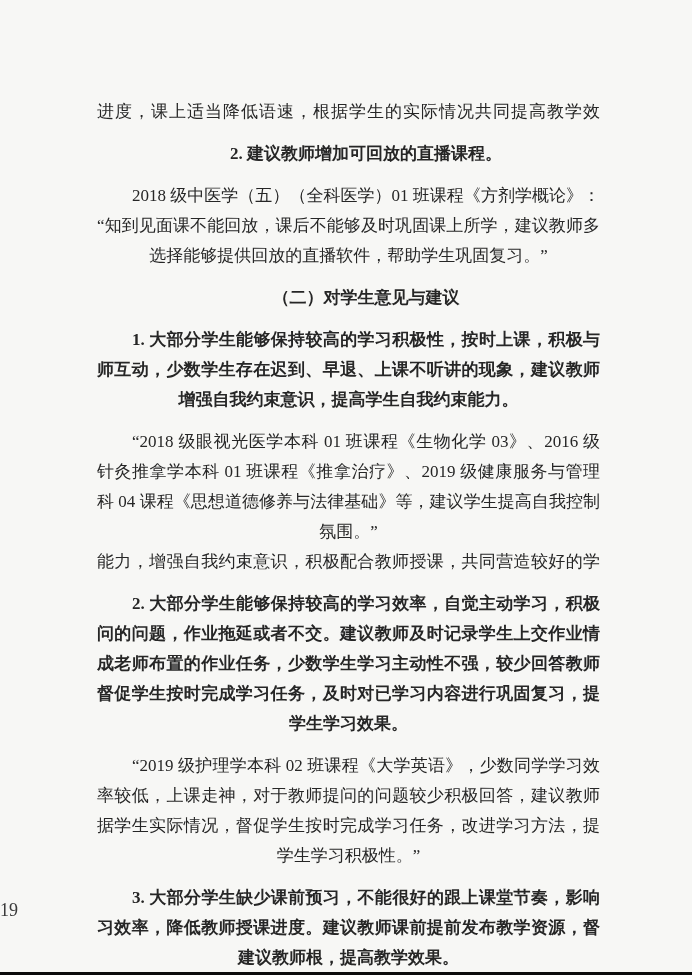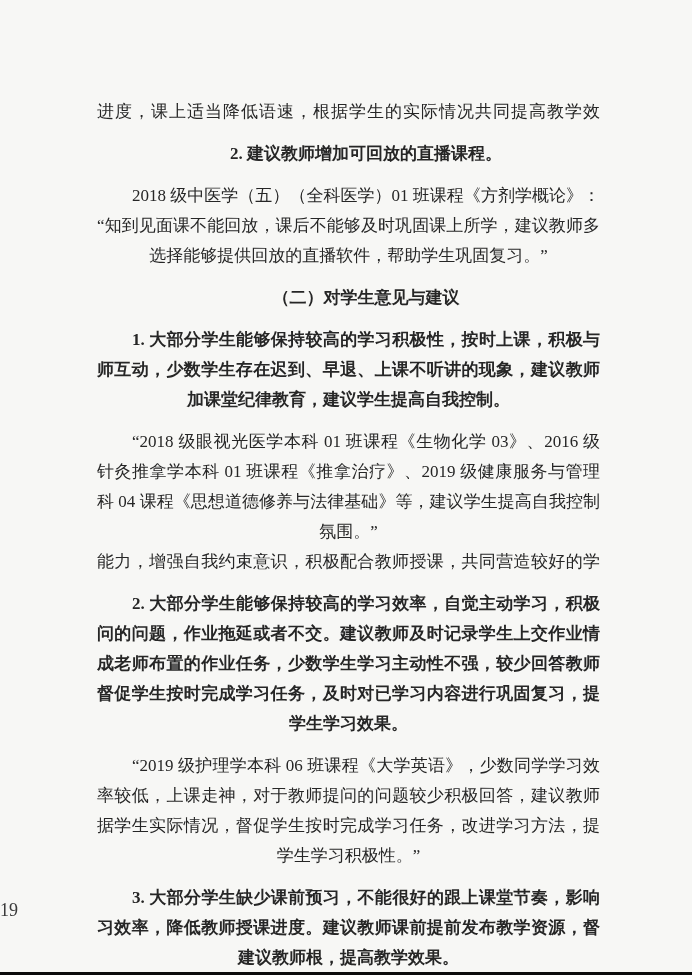--- a/index.html
+++ b/index.html
@@ -87,38 +87,38 @@
         <div class="line indent fill">2018 级中医学（五）（全科医学）01 班课程《方剂学概论》：</div>
         <div class="line fill">“知到见面课不能回放，课后不能够及时巩固课上所学，建议教师多</div>
         <div class="line">选择能够提供回放的直播软件，帮助学生巩固复习。”</div>
       </div>
       <div class="paragraph bold">
         <div class="line indent">（二）对学生意见与建议</div>
       </div>
       <div class="paragraph bold">
         <div class="line indent fill">1. 大部分学生能够保持较高的学习积极性，按时上课，积极与教</div>
         <div class="line fill">师互动，少数学生存在迟到、早退、上课不听讲的现象，建议教师增</div>
-        <div class="line">加课堂纪律教育，建议学生提高自我控制。</div>
+        <div class="line">增强自我约束意识，提高学生自我约束能力。</div>
       </div>
       <div class="paragraph">
         <div class="line indent fill">“2018 级眼视光医学本科 01 班课程《生物化学 03》、2016 级</div>
         <div class="line fill">针灸推拿学本科 01 班课程《推拿治疗》、2019 级健康服务与管理本</div>
         <div class="line fill">科 04 课程《思想道德修养与法律基础》等，建议学生提高自我控制</div>
         <div class="line">氛围。”</div>
         <div class="line fill">能力，增强自我约束意识，积极配合教师授课，共同营造较好的学习</div>
       </div>
       <div class="paragraph bold">
         <div class="line indent fill">2. 大部分学生能够保持较高的学习效率，自觉主动学习，积极完</div>
         <div class="line fill">问的问题，作业拖延或者不交。建议教师及时记录学生上交作业情况，</div>
         <div class="line fill">成老师布置的作业任务，少数学生学习主动性不强，较少回答教师提</div>
         <div class="line fill">督促学生按时完成学习任务，及时对已学习内容进行巩固复习，提高</div>
         <div class="line">学生学习效果。</div>
       </div>
       <div class="paragraph">
-        <div class="line indent fill">“2019 级护理学本科 06 班课程《大学英语》，少数同学学习效</div>
+        <div class="line indent fill">“2019 级护理学本科 02 班课程《大学英语》，少数同学学习效</div>
         <div class="line fill">率较低，上课走神，对于教师提问的问题较少积极回答，建议教师根</div>
         <div class="line fill">据学生实际情况，督促学生按时完成学习任务，改进学习方法，提高</div>
         <div class="line">学生学习积极性。”</div>
       </div>
       <div class="paragraph bold">
         <div class="line indent fill">3. 大部分学生缺少课前预习，不能很好的跟上课堂节奏，影响学</div>
         <div class="line fill">习效率，降低教师授课进度。建议教师课前提前发布教学资源，督促</div>
         <div class="line">建议教师根，提高教学效果。</div>
       </div>
     </div>

